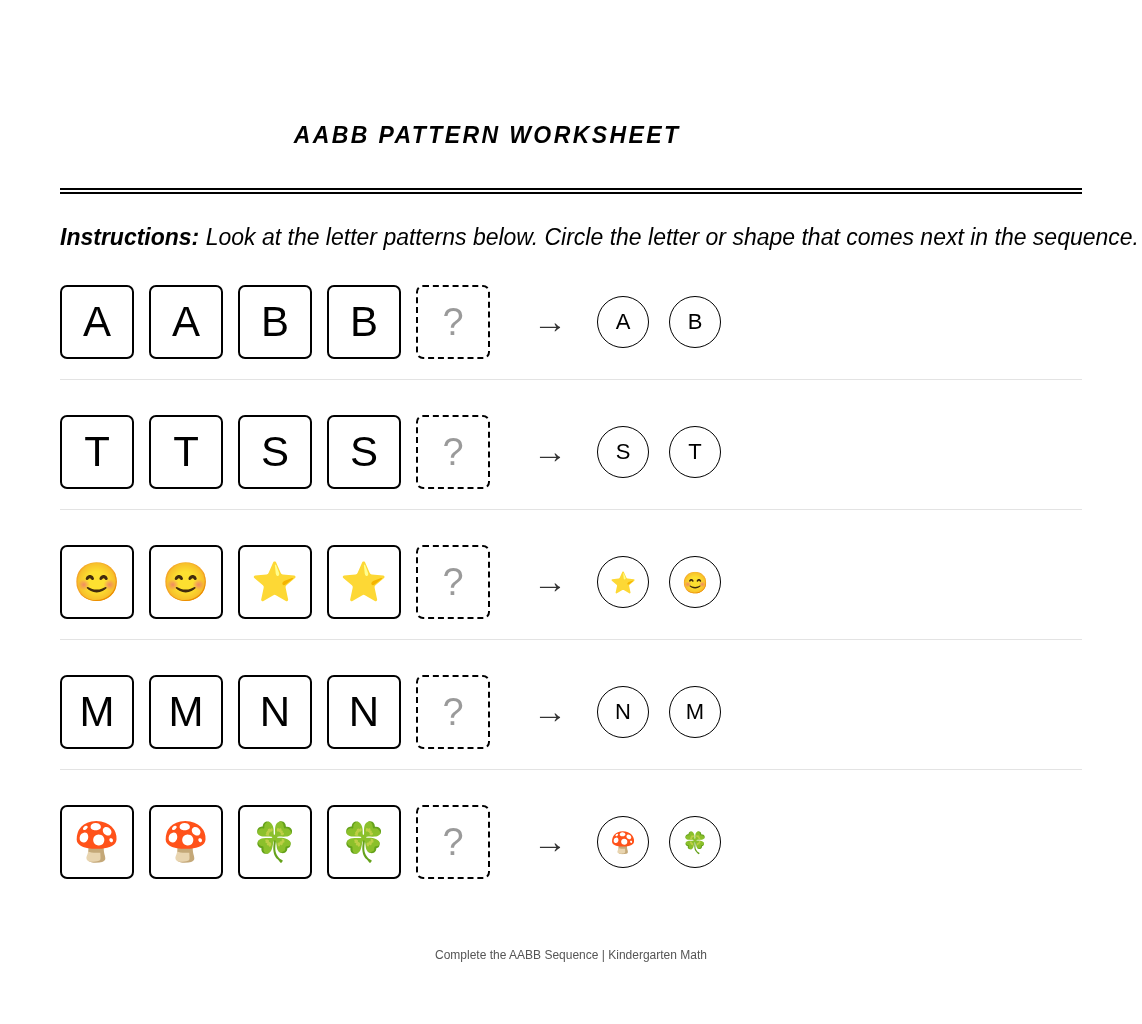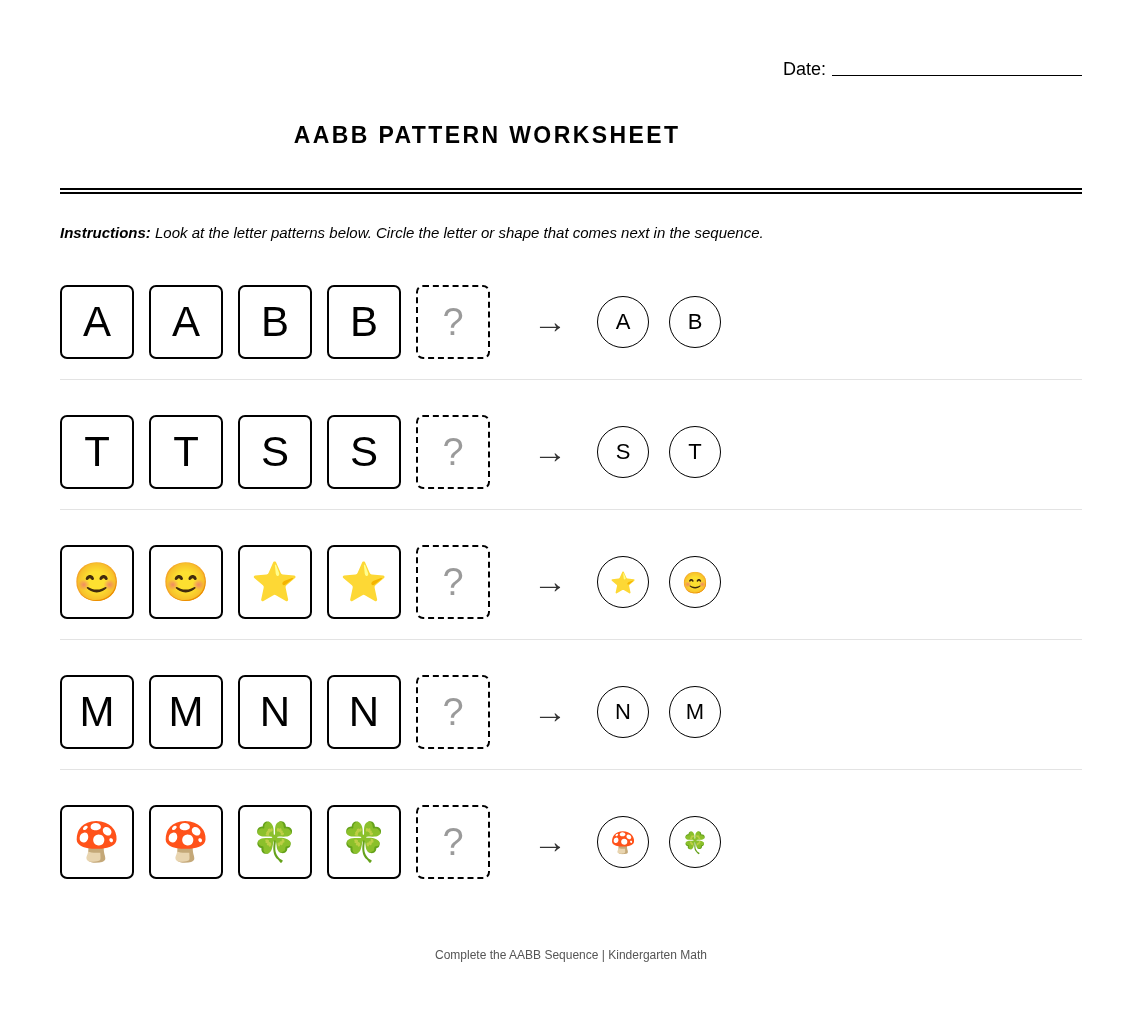--- a/index.html
+++ b/index.html
@@ -8,46 +8,42 @@
 
   .header-row { position: absolute; top: 58px; left: 60px; width: 1022px; height: 24px; }
   .field { position: absolute; top: 0; display: flex; align-items: flex-end; font-size: 18px; }
   .field.name { left: 0; }
   .field.date { right: 0; }
   .field .label { line-height: 22px; }
   .field .line { display: inline-block; border-bottom: 1.5px solid #000; margin-left: 6px; height: 18px; margin-bottom: 4px; }
   .field.name .line { width: 250px; }
   .field.date .line { width: 250px; }
 
-  .title { position: absolute; top: 122px; left: 0; width: 974px; text-align: center; font-size: 23px; font-weight: bold; letter-spacing: 2.4px; }
+  .title { position: absolute; top: 122px; left: 0; width: 974px; text-align: center; font-size: 23px; font-weight: bold; letter-spacing: 2.4px; font-style: italic; }
 
   .double-rule { position: absolute; top: 188px; left: 60px; width: 1022px; height: 6px; border-top: 2px solid #000; border-bottom: 2px solid #000; }
 
-  .instructions { position: absolute; top: 224px; left: 60px; font-size: 15px; font-style: italic; }
+  .instructions { position: absolute; top: 224px; left: 60px; font-size: 23px; font-style: italic; }
   .instructions b { font-weight: bold; }
 
   .row { position: absolute; left: 60px; width: 1022px; height: 130px; }
   .row .sep { position: absolute; left: 0; top: 94px; width: 1022px; height: 1px; background: #e3e3e3; }
   .tile { position: absolute; top: 0; width: 74px; height: 74px; border: 2px solid #000; border-radius: 7px; display: flex; align-items: center; justify-content: center; font-size: 42px; background: #fff; }
   .tile.blank { border: 2px dashed #000; color: #9a9a9a; font-size: 38px; }
   .tile .emoji { font-size: 38px; line-height: 1; }
   .arrow { position: absolute; left: 473px; top: 14px; font-size: 34px; color: #333; line-height: 44px; }
   .choice { position: absolute; top: 11px; width: 52px; height: 52px; border: 1.5px solid #000; border-radius: 50%; display: flex; align-items: center; justify-content: center; font-size: 22px; background: #fff; }
   .choice .emoji { font-size: 21px; line-height: 1; }
 
   .footer { position: absolute; top: 948px; left: 0; width: 1142px; text-align: center; font-size: 12px; color: #555; }
 </style>
 </head>
 <body>
 
 <div class="header-row">
-  <div class="field date">
-    <span class="label">Date:</span>
-    <span class="line"></span>
-  </div>
 </div>
 
 <h1 class="title">AABB PATTERN WORKSHEET</h1>
 
 <div class="double-rule"></div>
 
 <p class="instructions"><b>Instructions:</b><span> Look at the letter patterns below. Circle the letter or shape that comes next in the sequence.</span></p>
 
 <div id="rows">
     <div class="row" style="top: 285px;">

